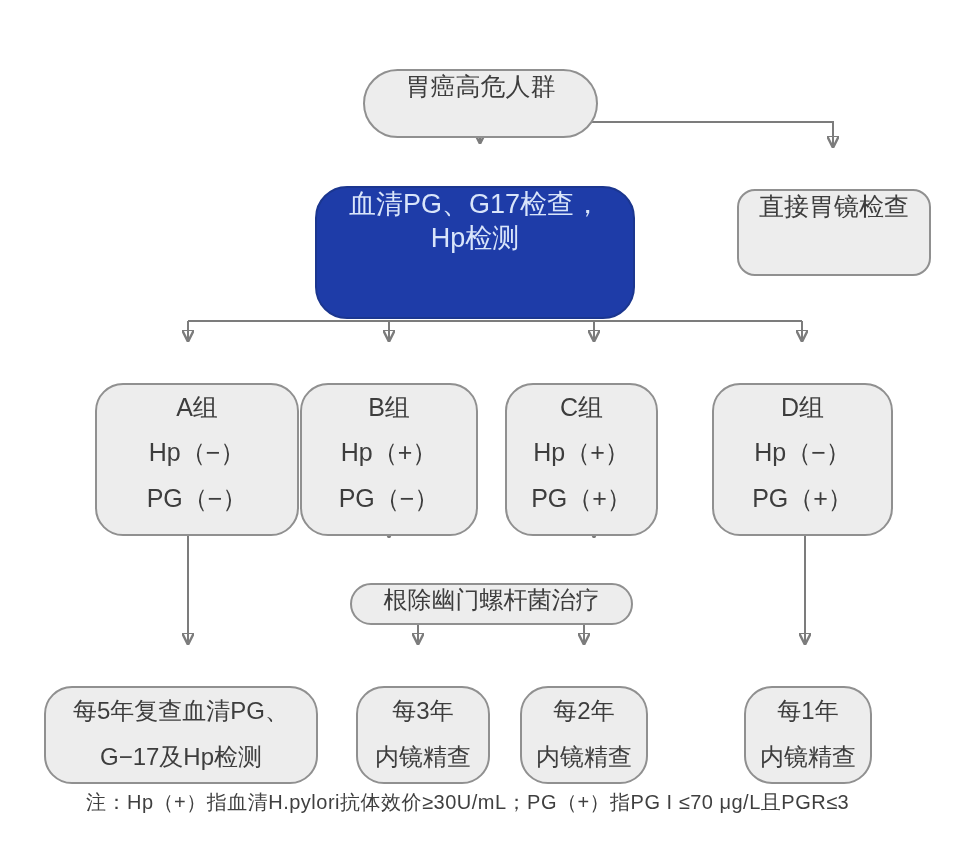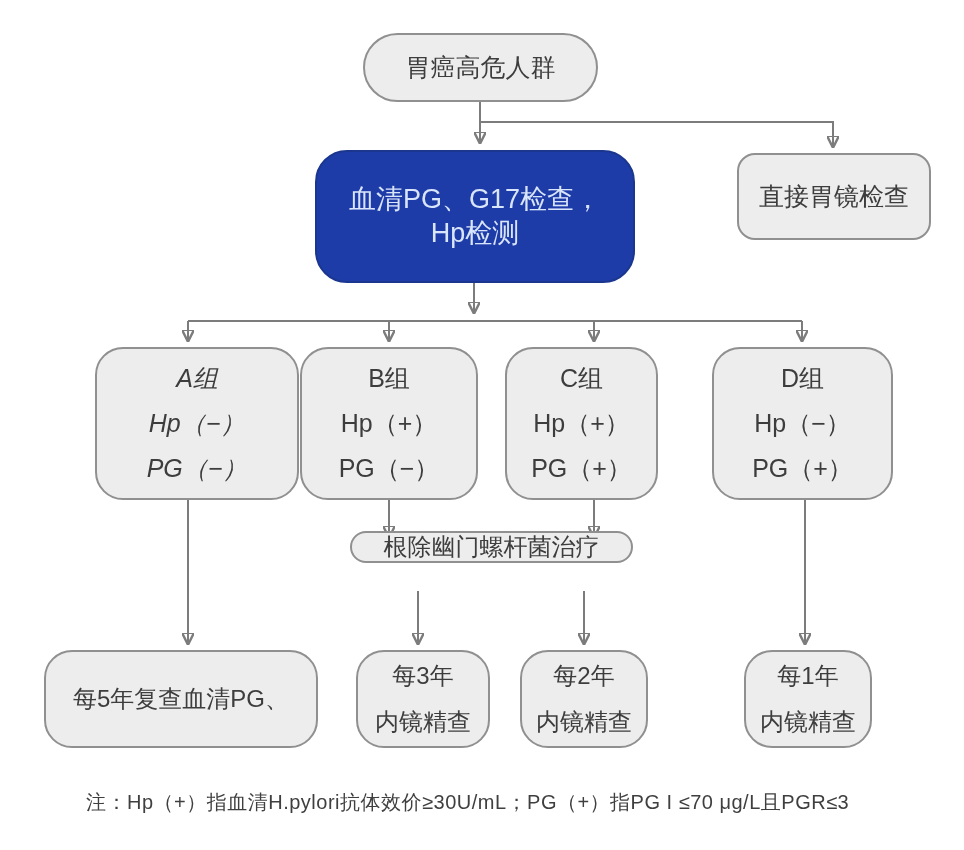--- a/index.html
+++ b/index.html
@@ -23,25 +23,26 @@
   }
   .node {
     position: absolute;
     box-sizing: border-box;
     background: #ededed;
     border: 2px solid #909090;
     border-radius: 28px;
     display: flex;
     flex-direction: column;
     align-items: center;
-    justify-content: center;
+    justify-content: flex-start;
     text-align: center;
     color: #3d3d3d;
     font-size: 25px;
     line-height: 1.25;
+    margin-top: 36px;
   }
   .node.pill { border-radius: 36px; }
   .node.small-pill { border-radius: 25px; }
   .node.rounded-sm { border-radius: 18px; }
   .node.blue {
     background: #1e3ca8;
     border: 2px solid #1b368f;
     color: #d9e5fa;
     font-size: 27px;
     border-radius: 32px;
@@ -101,21 +102,21 @@
 
   <div class="node blue" style="left:315px; top:150px; width:320px; height:133px;">
     <div>血清PG、G17检查，</div>
     <div>Hp检测</div>
   </div>
 
   <div class="node rounded-sm" style="left:737px; top:153px; width:194px; height:87px;">
     <div>直接胃镜检查</div>
   </div>
 
-  <div class="node" style="left:95px; top:347px; width:204px; height:153px;font-style:italic;">
+  <div class="node" style="left:95px; top:347px; width:204px; height:153px;">
     <div class="gline">A组</div>
     <div class="gline">Hp（−）</div>
     <div class="gline">PG（−）</div>
   </div>
 
   <div class="node" style="left:300px; top:347px; width:178px; height:153px;">
     <div class="gline">B组</div>
     <div class="gline">Hp（+）</div>
     <div class="gline">PG（−）</div>
   </div>
@@ -125,26 +126,27 @@
     <div class="gline">Hp（+）</div>
     <div class="gline">PG（+）</div>
   </div>
 
   <div class="node" style="left:712px; top:347px; width:181px; height:153px;">
     <div class="gline">D组</div>
     <div class="gline">Hp（−）</div>
     <div class="gline">PG（+）</div>
   </div>
 
-  <div class="node small-pill" style="left:350px; top:531px; width:283px; height:32px; font-size:24px;">
+  <div class="node small-pill" style="left:350px; top:547px; width:283px; height:42px; font-size:24px;">
     <div>根除幽门螺杆菌治疗</div>
   </div>
 
   <div class="node" style="left:44px; top:650px; width:274px; height:98px; font-size:24px;">
     <div class="bline">每5年复查血清PG、</div>
+    <div class="bline">G−17及Hp检测</div>
   </div>
 
   <div class="node" style="left:356px; top:650px; width:134px; height:98px; font-size:24px;">
     <div class="bline">每3年</div>
     <div class="bline">内镜精查</div>
   </div>
 
   <div class="node" style="left:520px; top:650px; width:128px; height:98px; font-size:24px;">
     <div class="bline">每2年</div>
     <div class="bline">内镜精查</div>

